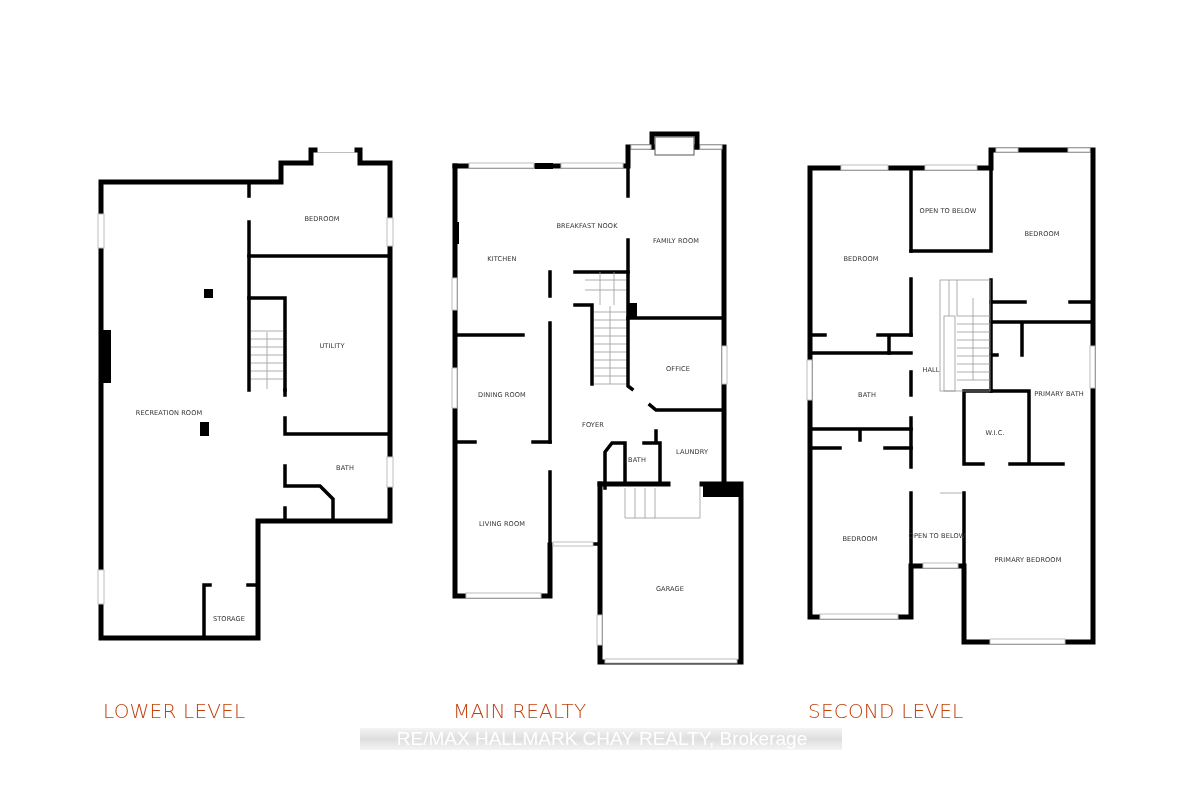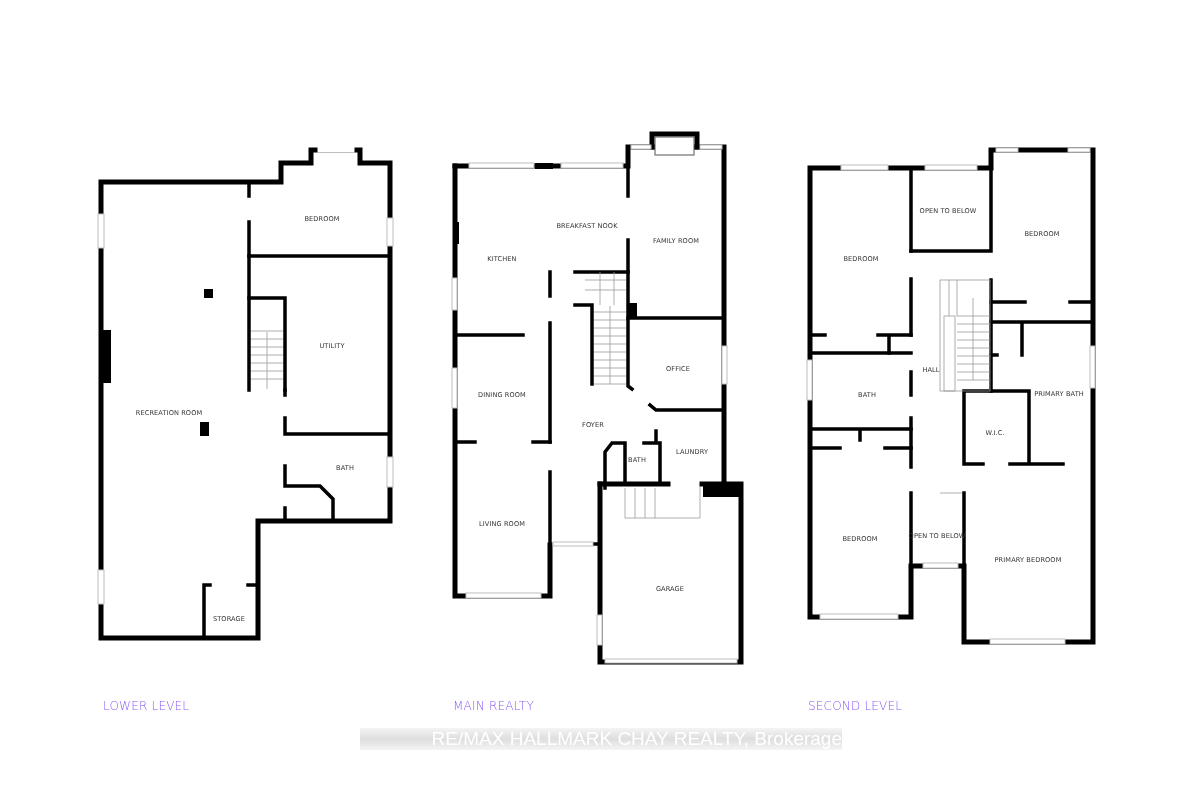--- a/index.html
+++ b/index.html
@@ -4,22 +4,22 @@
   <style>
     html, body { margin:0; padding:0; background:#ffffff; }
     body { width:1200px; height:800px; position:relative; overflow:hidden; font-family:"DejaVu Sans", sans-serif; }
     svg#plan { position:absolute; left:0; top:0; }
     .w { stroke:#000; stroke-width:5; fill:none; stroke-linecap:square; }
     .wt { stroke:#000; stroke-width:3.5; fill:none; stroke-linecap:square; }
     .win { stroke:#bdbdbd; stroke-width:1; fill:#fff; }
     .stair { stroke:#9a9a9a; stroke-width:0.8; fill:none; }
     .blk { fill:#000; }
     .room { font-family:"DejaVu Sans", sans-serif; font-size:6.6px; fill:#333; text-anchor:middle; letter-spacing:0.1px; }
-    .level-label { position:absolute; font-family:"DejaVu Sans", sans-serif; font-size:12px; color:#8b5cf6; font-weight:300; letter-spacing:0.2px; }
-    .watermark { position:absolute; left:360px; top:728px; width:480px; height:22px; background:linear-gradient(to bottom,#f4f4f4,#dedede,#f4f4f4); color:#ffffff; font-family:"Liberation Sans", sans-serif; font-size:19px; line-height:22px; white-space:nowrap; text-align:right; padding-left:2px; }
+    .level-label { position:absolute; font-family:"DejaVu Sans", sans-serif; font-size:20px; color:#c2410c; font-weight:300; letter-spacing:0.2px; }
+    .watermark { position:absolute; left:360px; top:728px; width:480px; height:22px; background:linear-gradient(to bottom,#f4f4f4,#dedede,#f4f4f4); color:#ffffff; font-family:"Liberation Sans", sans-serif; font-size:19px; line-height:22px; white-space:nowrap; text-align:center; padding-left:2px; }
   </style>
 </head>
 <body>
 
 <svg id="plan" width="1200" height="800" viewBox="0 0 1200 800">
 
   <g>
 
     <path class="w" d="M101,182 L281,182 L281,163 L311,163 L311,150 L360,150 L360,163 L390,163 L390,521 L258,521 L258,638 L101,638 Z"></path>
 

